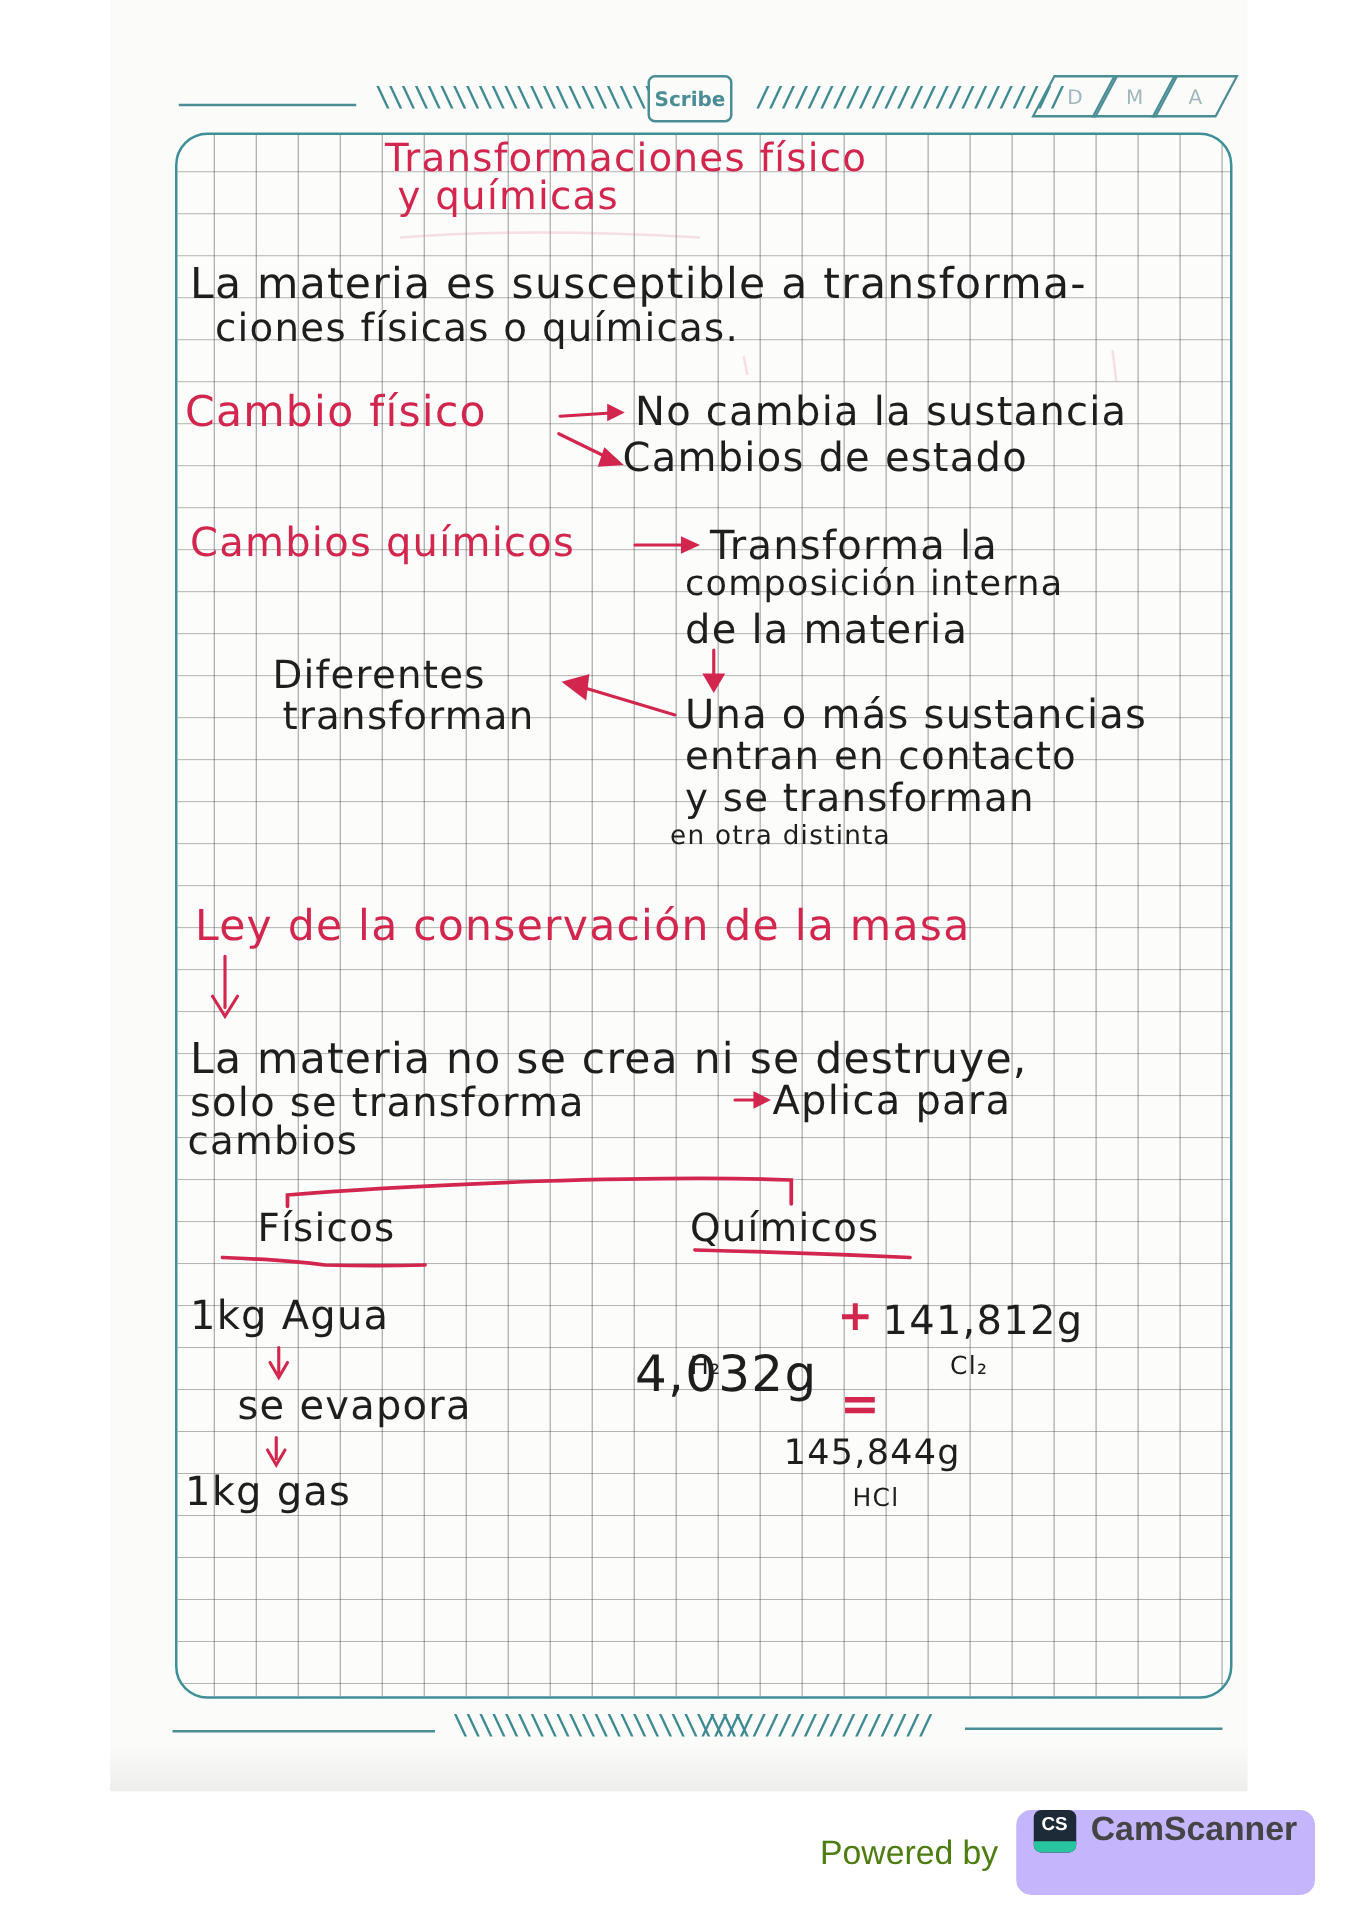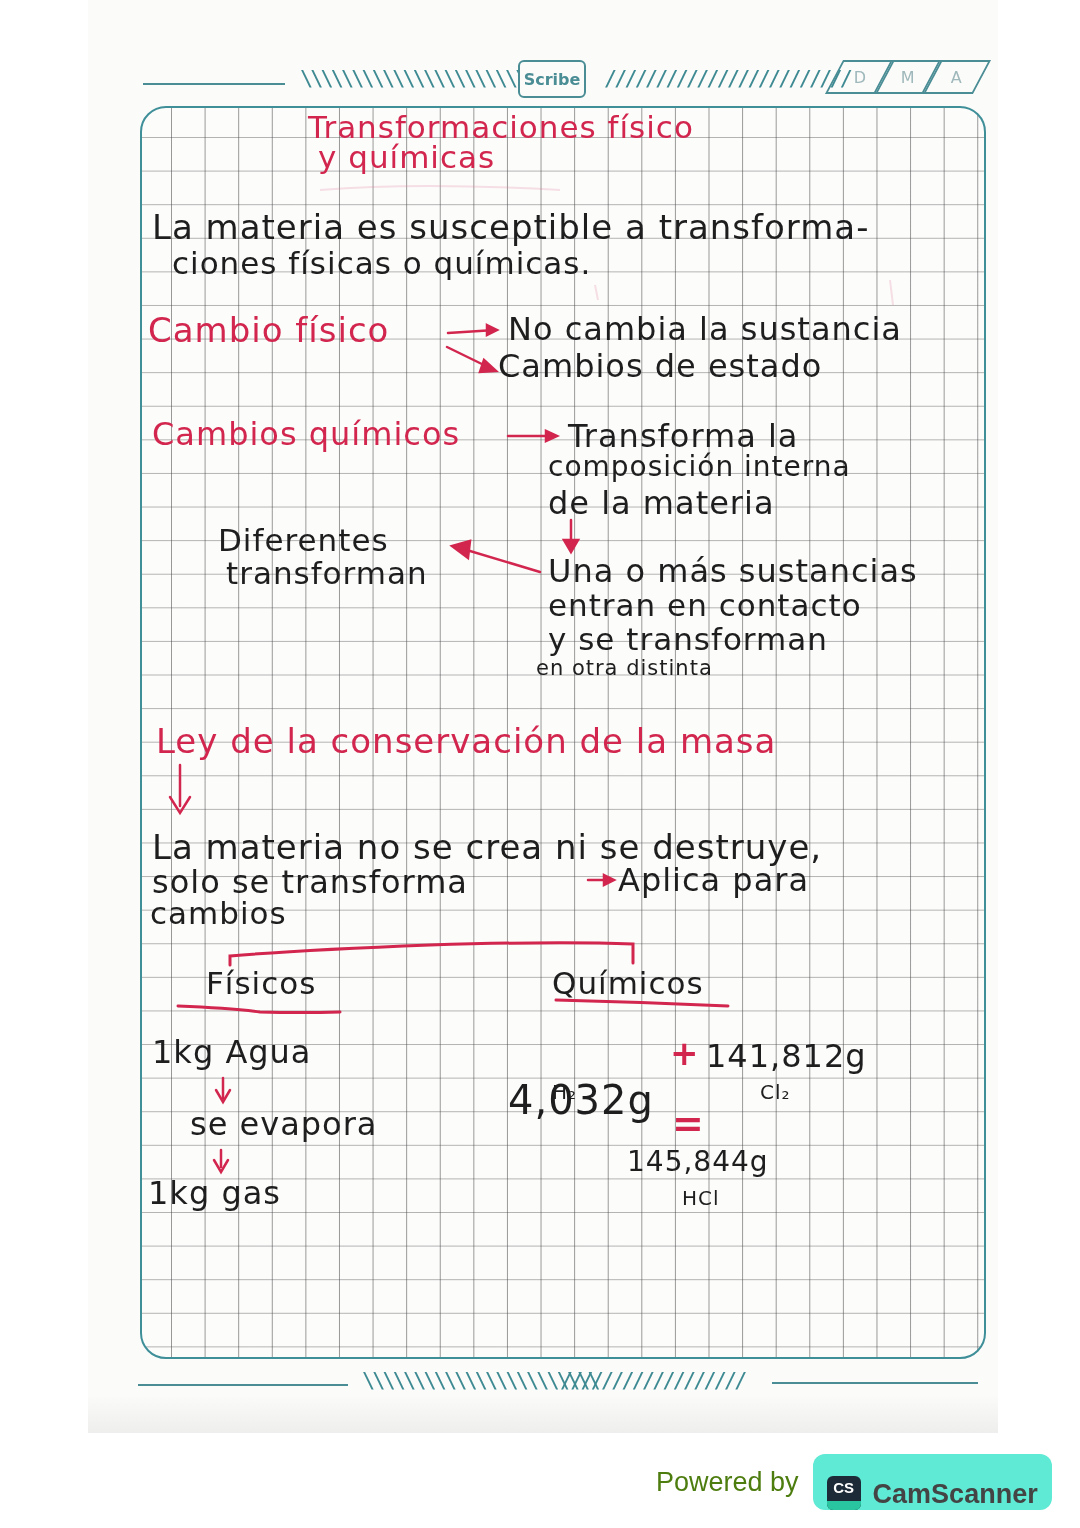--- a/index.html
+++ b/index.html
@@ -29,22 +29,22 @@
            background-size:33.6px 33.6px, 33.6px 33.6px;
            background-position:29px 0, 0 29px; }
   .hw { position:absolute; white-space:nowrap; line-height:1;
         font-family:"DejaVu Sans", sans-serif; letter-spacing:1px; }
   .black { color:#1e1e1e; }
   .red { color:#d2264e; }
   .sub { font-size:20px; }
   .svg-layer { position:absolute; left:0; top:0; width:1080px; height:1528px; pointer-events:none; }
   .footer { position:absolute; left:656px; top:1455px; height:54px; display:flex; align-items:center; }
   .powered { color:#4d7c0f; font-size:27px; font-family:"Liberation Sans", sans-serif; margin-right:14px; }
-  .cs-badge { display:flex; align-items:flex-end; background:#5eead4; border-radius:12px;
-              height:56px; padding:0 14px 0 14px; }
+  .cs-badge { display:flex; align-items:flex-start; background:#c4b5fd; border-radius:12px;
+              height:68px; padding:0 14px 0 14px; }
   .cs-icon { width:34px; height:34px; border-radius:6px; background:#1d2b38; position:relative;
              overflow:hidden; display:flex; align-items:flex-start; justify-content:center;
              color:#fff; font-weight:bold; font-size:15px; font-family:"Liberation Sans", sans-serif; padding-top:3px; box-sizing:border-box; }
   .cs-icon::after { content:""; position:absolute; left:0; bottom:0; width:100%; height:9px; background:#29c4a0; }
   .cs-name { color:#444; font-size:27px; font-weight:bold; margin-left:12px; font-family:"Liberation Sans", sans-serif; }
 </style>
 </head>
 <body>
 
 <div class="paper"></div>

